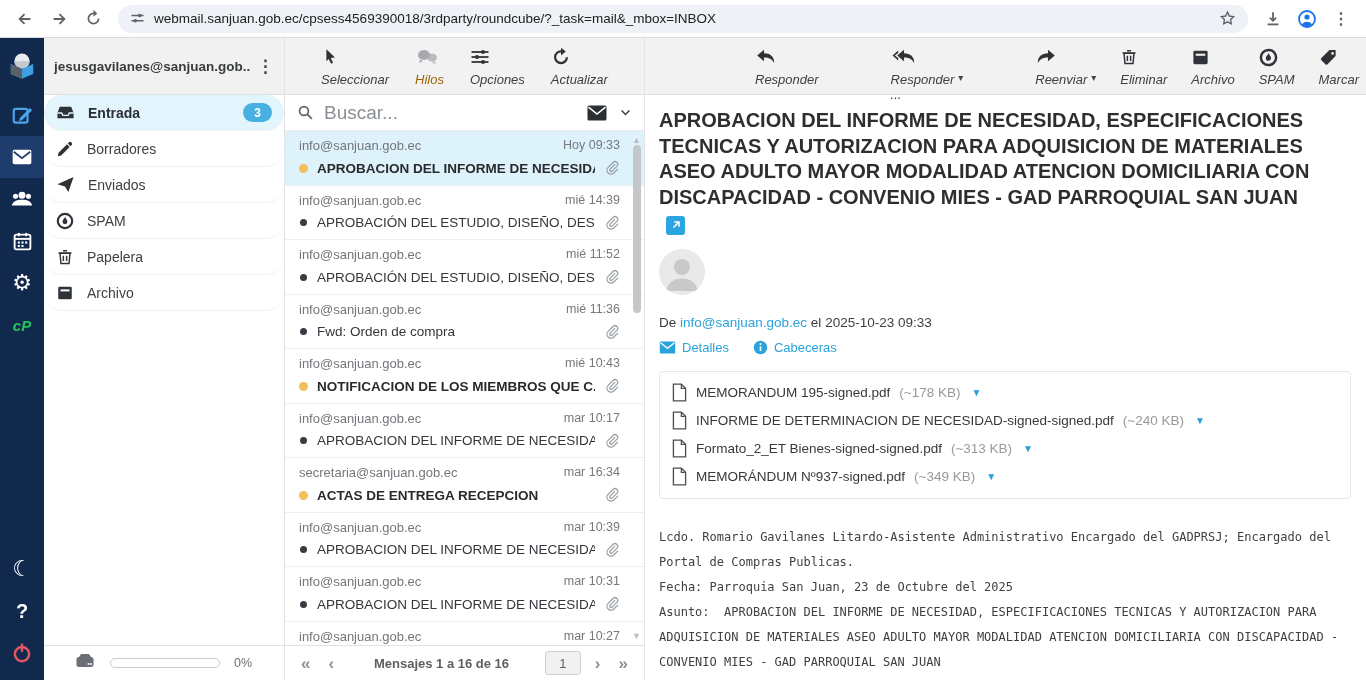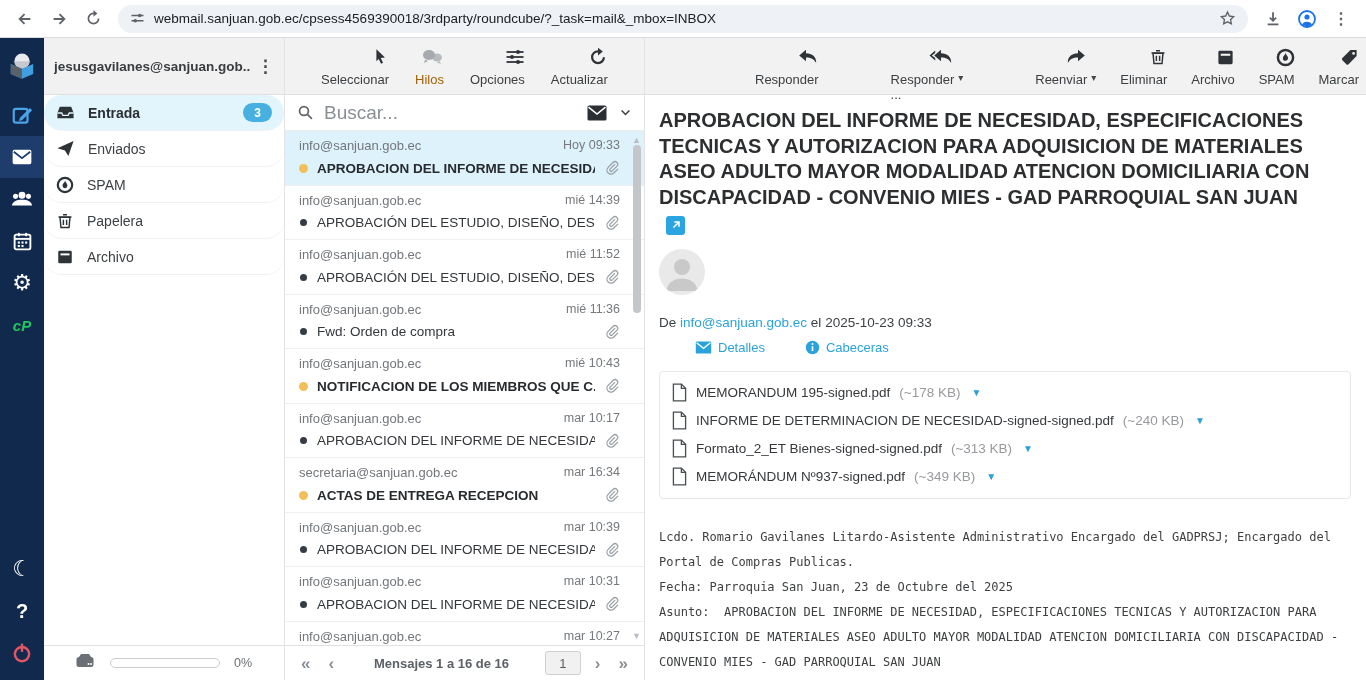--- a/index.html
+++ b/index.html
@@ -47,22 +47,22 @@
   .quota-row { height:35px; border-top:1px solid #e2e2e2; display:flex; align-items:center;
                gap:14px; padding:0 12px 0 30px; }
   .quota-bar { width:110px; height:10px; border:1px solid #ccc; border-radius:6px; background:#fff; }
   .quota-pct { font-size:12.5px; color:#6d7074; }
 
   
   .list-col { width:360px; border-right:1px solid #e3e3e3; display:flex;
               flex-direction:column; background:#fff; flex:none; }
   .list-toolbar { height:57px; background:#f2f2f2; border-bottom:1px solid #e0e0e0;
                   display:flex; justify-content:center; gap:26px; padding-top:8px; flex:none; }
-  .tbtn { display:flex; flex-direction:column; align-items:flex-end; gap:4px;
-          font-size:13px; color:#3d4043; }
+  .tbtn { display:flex; flex-direction:column; align-items:flex-start; gap:4px;
+          font-size:13px; color:#3d4043;font-style:italic; }
   .tbtn .t-ico { height:22px; display:flex; align-items:center; color:#2f3337; }
   .tbtn.disabled { color:#a16207; }
   .tbtn.disabled .t-ico { color:#a6a9ad; }
   .tbtn-group { display:flex; align-items:flex-start;margin-left:48px; }
   .caret-btn { font-size:10px; color:#44474a; margin:26px 0 0 4px; }
 
   .search-row { height:36px; display:flex; align-items:center; padding:0 12px; gap:10px;
                 border-bottom:1px solid #ececec; flex:none; }
   .search-row input { flex:1; border:none; outline:none; background:transparent;
                       font-size:19px; color:#4a4e52; font-family:inherit; }
@@ -99,21 +99,21 @@
   .reader-toolbar { height:57px; background:#f2f2f2; border-bottom:1px solid #e0e0e0;
                     display:flex; gap:24px; padding:8px 0 0 110px; flex:none; }
   .reader-scroll { flex:1; overflow:hidden; padding:13px 40px 0 14px; position:relative; }
   .subject { font-size:20px; font-weight:bold; color:#2c2e30; line-height:25.5px; max-width:655px; }
   .extlink { display:inline-flex; width:19px; height:19px; background:#2aa5e2; border-radius:3px;
              align-items:center; justify-content:center; margin-left:7px; vertical-align:-2px; }
   .sender-row { display:flex; margin-top:13px; gap:15px;flex-direction:column; }
   .avatar { width:46px; height:46px; border-radius:50%; background:#e9e9e9; overflow:hidden; flex:none; }
   .from-line { font-size:13.5px; color:#3c3f42; margin-top:5px; }
   .from-mail { color:#2aa3dc; }
-  .meta-links { display:flex; gap:40px; margin-top:10px; font-size:13px; align-items:flex-start;margin-left:36px; }
+  .meta-links { display:flex; gap:24px; margin-top:10px; font-size:13px; align-items:flex-start; }
   .meta-link { display:flex; align-items:center; gap:6px; color:#2aa3dc; }
   .attachments { border:1px solid #e7e7e7; border-radius:4px; margin-top:16px;
                  padding:7px 12px; max-width:692px; }
   .att { display:flex; align-items:center; gap:9px; height:28px; font-size:13.5px; color:#36393c; }
   .att-name { white-space:nowrap; }
   .att-size { color:#97999c; }
   .att-caret { color:#2a9fd8; font-size:10px; margin-left:2px; }
   .body-text { margin-top:26px; font-family:"DejaVu Sans Mono", monospace; font-size:12px;
                line-height:25px; color:#3d3f41; max-width:680px; }
   .body-p { white-space:pre-wrap; margin-bottom:25px; }
@@ -250,20 +250,29 @@
     <div class="folder-list">
       <div class="folder active">
         <span class="f-ico">
           <svg width="19" height="19" viewBox="0 0 20 20" fill="currentColor">
               <path d="M4 4h12l2.5 6.5V16H1.5V10.5Z"></path>
               <path d="M1.5 10.5h4.6l1.1 2.6h5.6l1.1-2.6h4.6" fill="none" stroke="#e2f4fc" stroke-width="1.4"></path>
             </svg>
         </span>
         <span>Entrada</span>
         <span class="badge">3</span>
+      </div>
+      <div class="folder">
+        <span class="f-ico">
+          <svg width="18" height="18" viewBox="0 0 20 20" fill="currentColor">
+              <path d="M2.8 14.2 2 18l3.8-.8 9.4-9.4-3-3z"></path>
+              <path d="M13.1 3.9l1.3-1.3a1.8 1.8 0 0 1 2.6 0l.4.4a1.8 1.8 0 0 1 0 2.6l-1.3 1.3z"></path>
+            </svg>
+        </span>
+        <span>Borradores</span>
       </div>
       <div class="folder">
         <span class="f-ico">
           <svg width="19" height="19" viewBox="0 0 20 20" fill="currentColor">
               <path d="M1.5 9.8 18.5 2.2 13 17.8l-3.6-5.6zM9.4 12.2l9.1-10"></path>
             </svg>
         </span>
         <span>Enviados</span>
       </div>
       <div class="folder">

